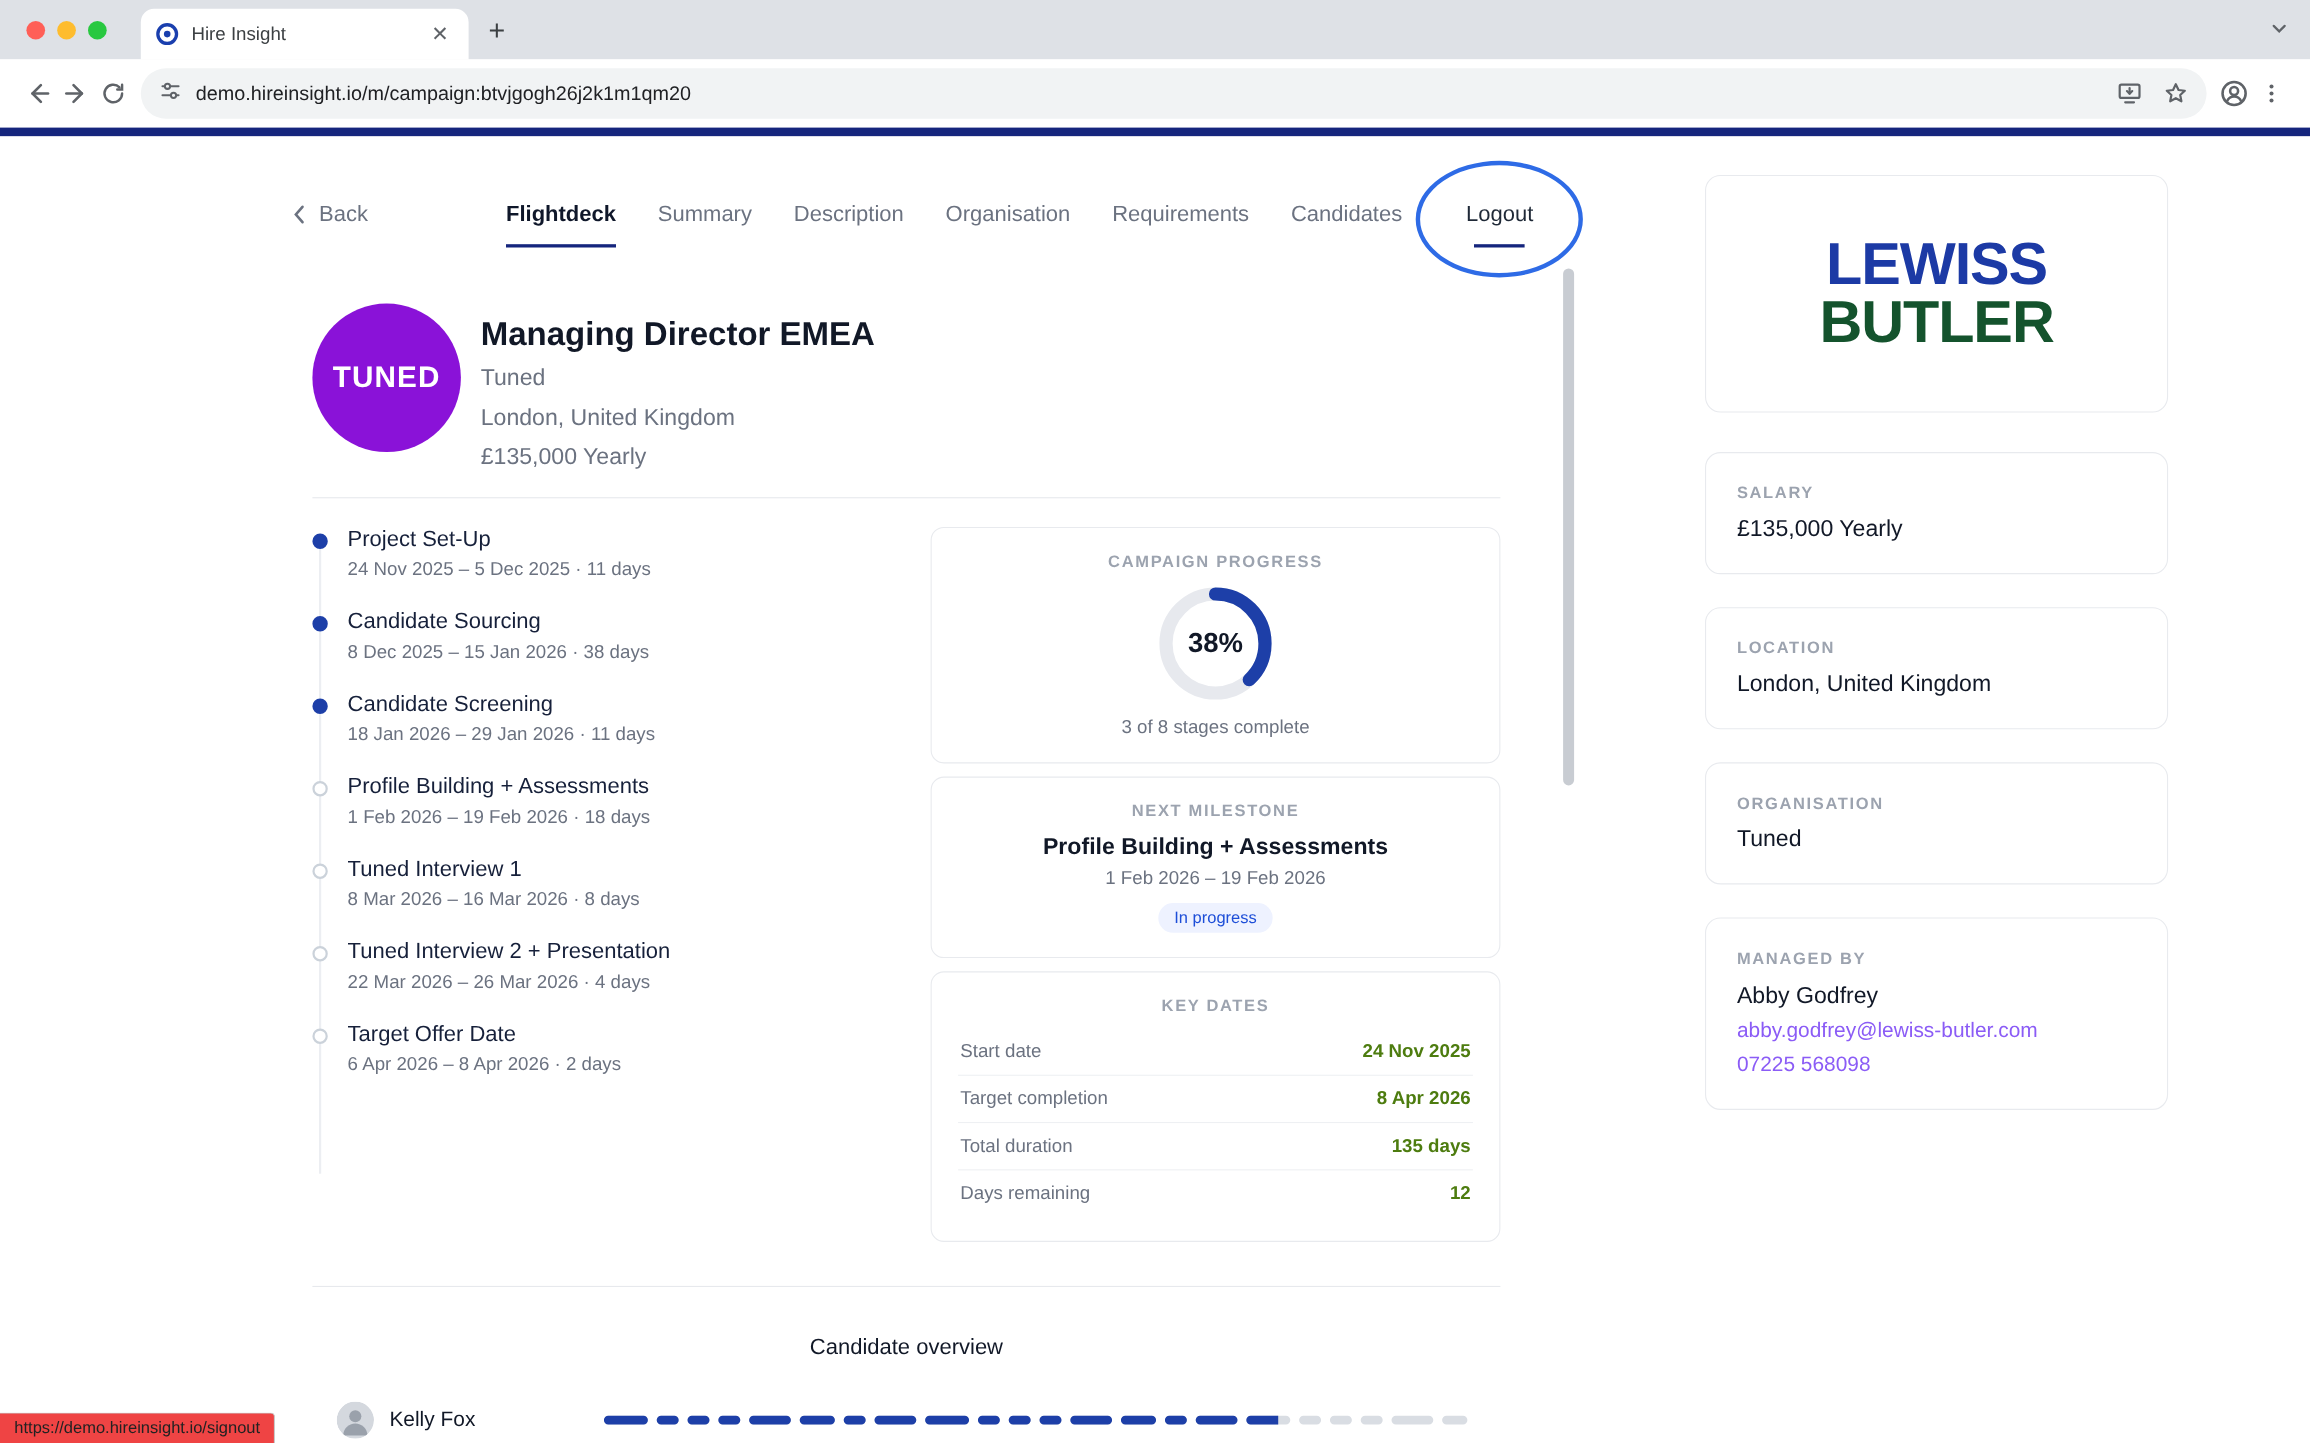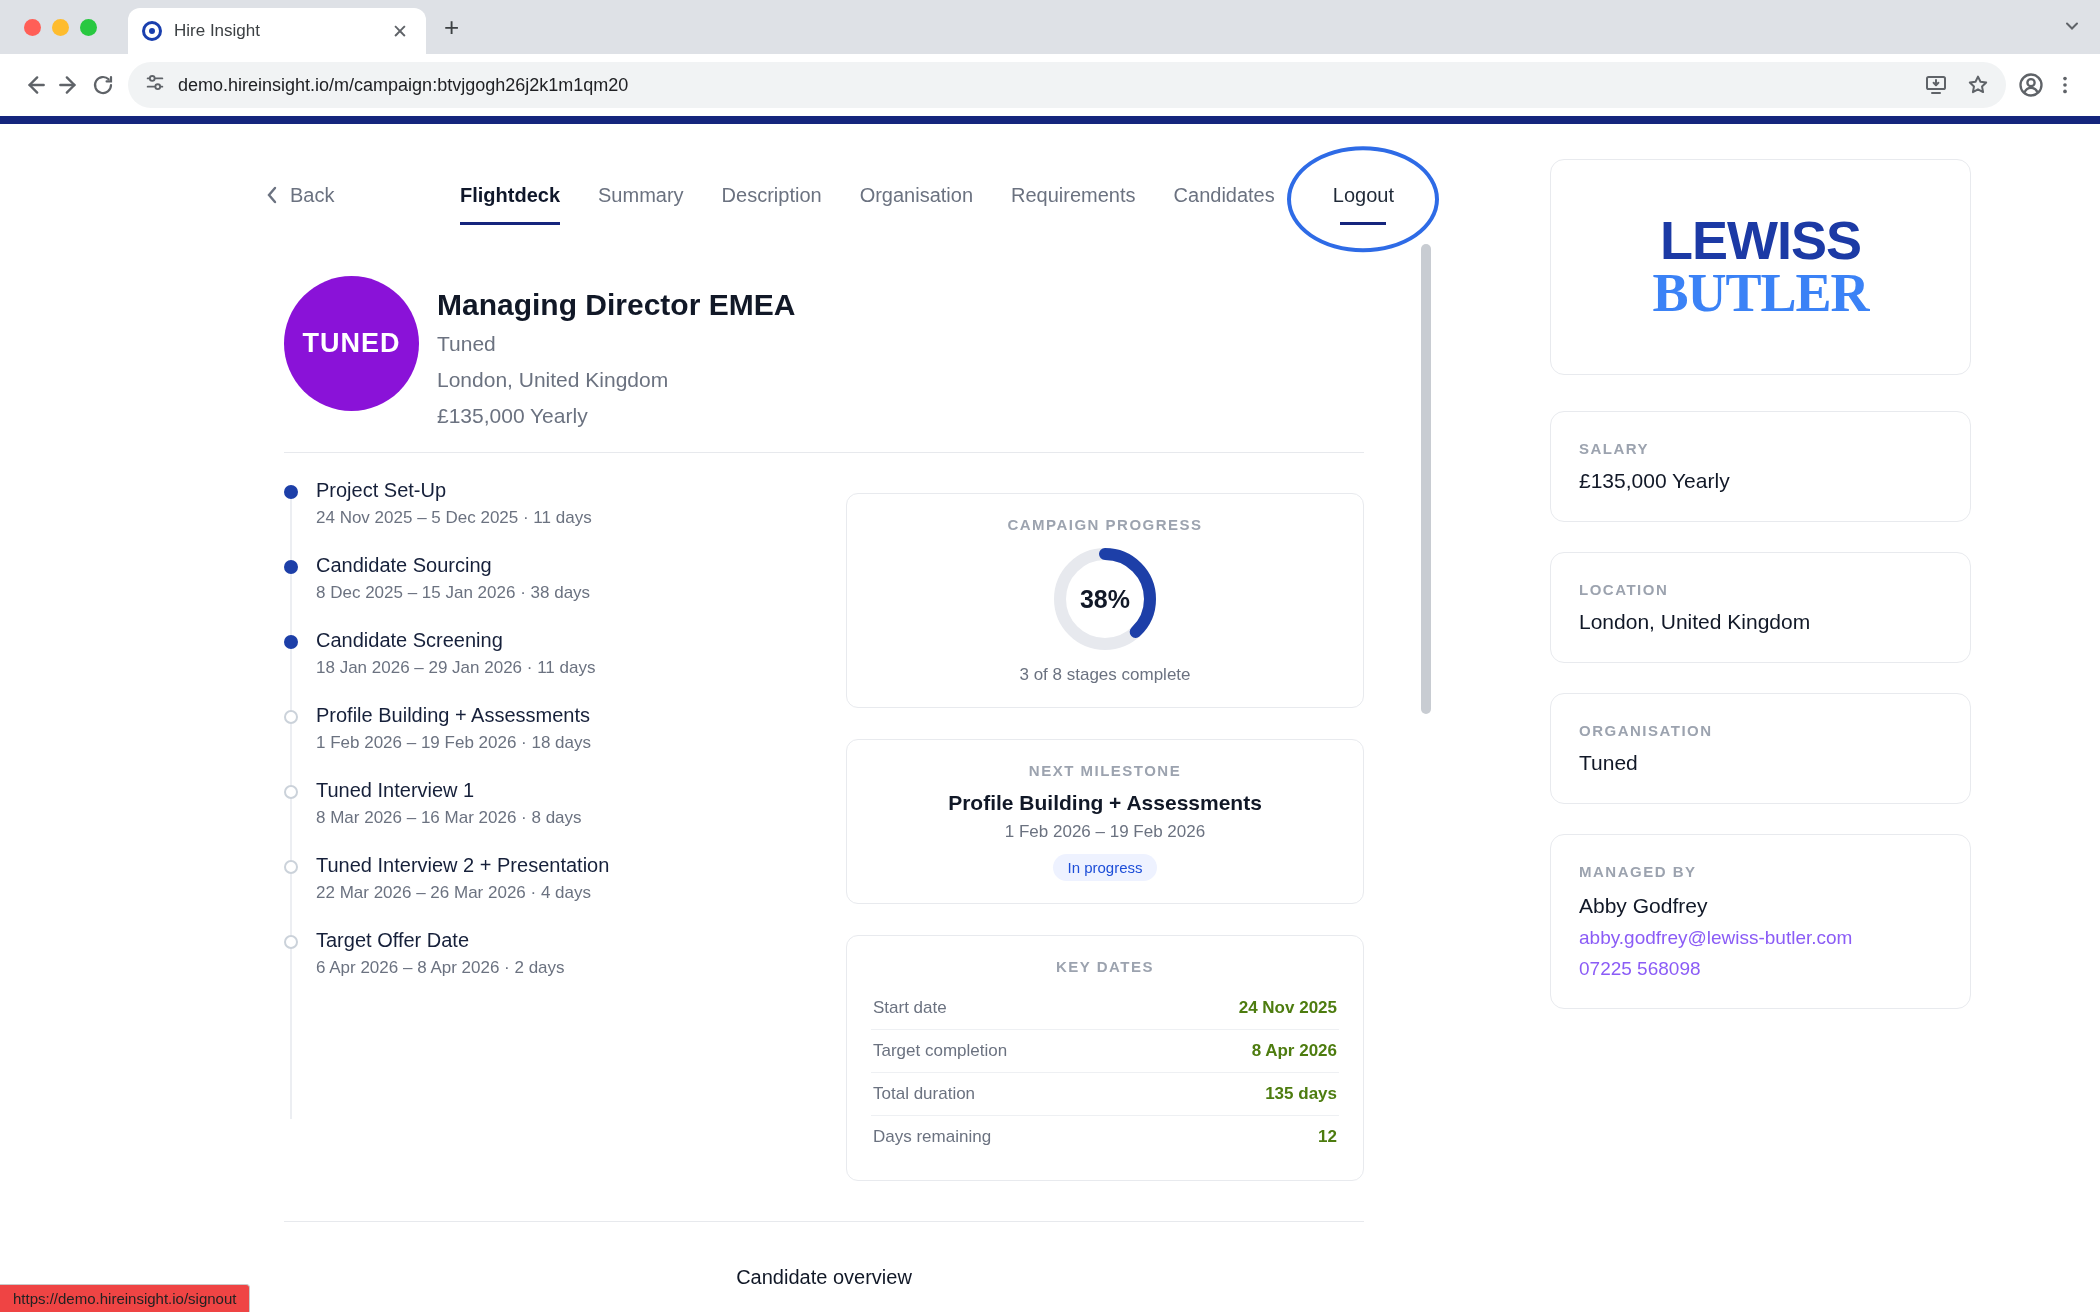--- a/index.html
+++ b/index.html
@@ -62,21 +62,21 @@
   .columns { display:flex; margin-top:26px; }
   .timeline { width:520px; position:relative; }
   .timeline::before { content:''; position:absolute; left:6px; top:14px; bottom:62px; width:2px; background:#eceef2; }
   .stage { display:flex; margin-bottom:26px; }
   .dot { width:14px; height:14px; border-radius:50%; background:#fff; border:2px solid #cbd2da;
     margin:6px 18px 0 0; position:relative; z-index:1; flex:none; }
   .stage.done .dot { background:#1d3fa8; border-color:#1d3fa8; }
   .stage-name { font-size:20px; font-weight:500; color:#16203a; }
   .stage-dates { font-size:17px; color:#6b7280; margin-top:6px; }
 
-  .cards { width:518px; margin-left:auto; display:flex; flex-direction:column; gap:31px;margin-top:14px; }
+  .cards { width:518px; margin-left:auto; display:flex; flex-direction:column; gap:12px; }
   .card { border:1px solid #e8eaee; border-radius:12px; background:#fff; padding:22px 24px; }
   .card-title { font-size:15px; letter-spacing:1.5px; color:#9ca3af; text-align:center; font-weight:600; }
 
   .donut-wrap { position:relative; width:104px; height:104px; margin:14px auto 0; }
   .donut-label { position:absolute; inset:0; display:flex; align-items:center; justify-content:center;
     font-size:25px; font-weight:700; color:#111827; }
   .card-sub { font-size:17px; color:#6b7280; text-align:center; margin-top:14px; }
 
   .milestone { text-align:center; }
   .milestone-name { font-size:21px; font-weight:600; color:#111827; margin-top:12px; }
@@ -97,21 +97,21 @@
   .cand-name { font-size:19px; color:#111827; font-weight:500; margin-left:14px; width:190px; }
   .bar { position:relative; width:789px; height:12px; margin-left:auto; margin-right:28px; }
   .bar svg { position:absolute; left:0; top:0; }
   .bar-fill { position:absolute; left:0; top:0; height:12px; overflow:hidden; }
 
   
   .sidebar { position:absolute; left:1550px; top:35px; width:421px; display:flex; flex-direction:column; gap:30px; }
   .scard { border:1px solid #e8eaee; border-radius:14px; background:#fff; padding:28px; }
   .logo-card { height:216px; display:flex; flex-direction:column; align-items:center; justify-content:center; margin-bottom:6px; }
   .logo1 { font-size:54px; font-weight:800; letter-spacing:-1px; color:#1c3aa5; line-height:0.98; }
-  .logo2 { font-size:54px; font-weight:800; letter-spacing:-1px; color:#3b82f6; line-height:0.98;font-family:Liberation Serif, serif; }
+  .logo2 { font-size:54px; font-weight:800; letter-spacing:-1px; color:#14532d; line-height:0.98; }
   .s-label { font-size:15px; letter-spacing:1.5px; color:#9ca3af; font-weight:600; }
   .s-value { font-size:21px; color:#111827; margin-top:12px; font-weight:500; }
   .mb-name { font-size:21px; color:#111827; margin-top:14px; font-weight:500; }
   .mb-link { font-size:19px; color:#8b5cf6; margin-top:9px; display:block; text-decoration:none; }
 
   .scroll-thumb { position:absolute; left:1421px; top:120px; width:10px; height:470px;
     border-radius:5px; background:#c8ccd2; }
 
   .status-pill { position:absolute; left:0; bottom:0; background:#ef4444; border:1px solid #c9c9c9;
     border-left:none; border-bottom:none; border-top-right-radius:4px; padding:5px 13px;

